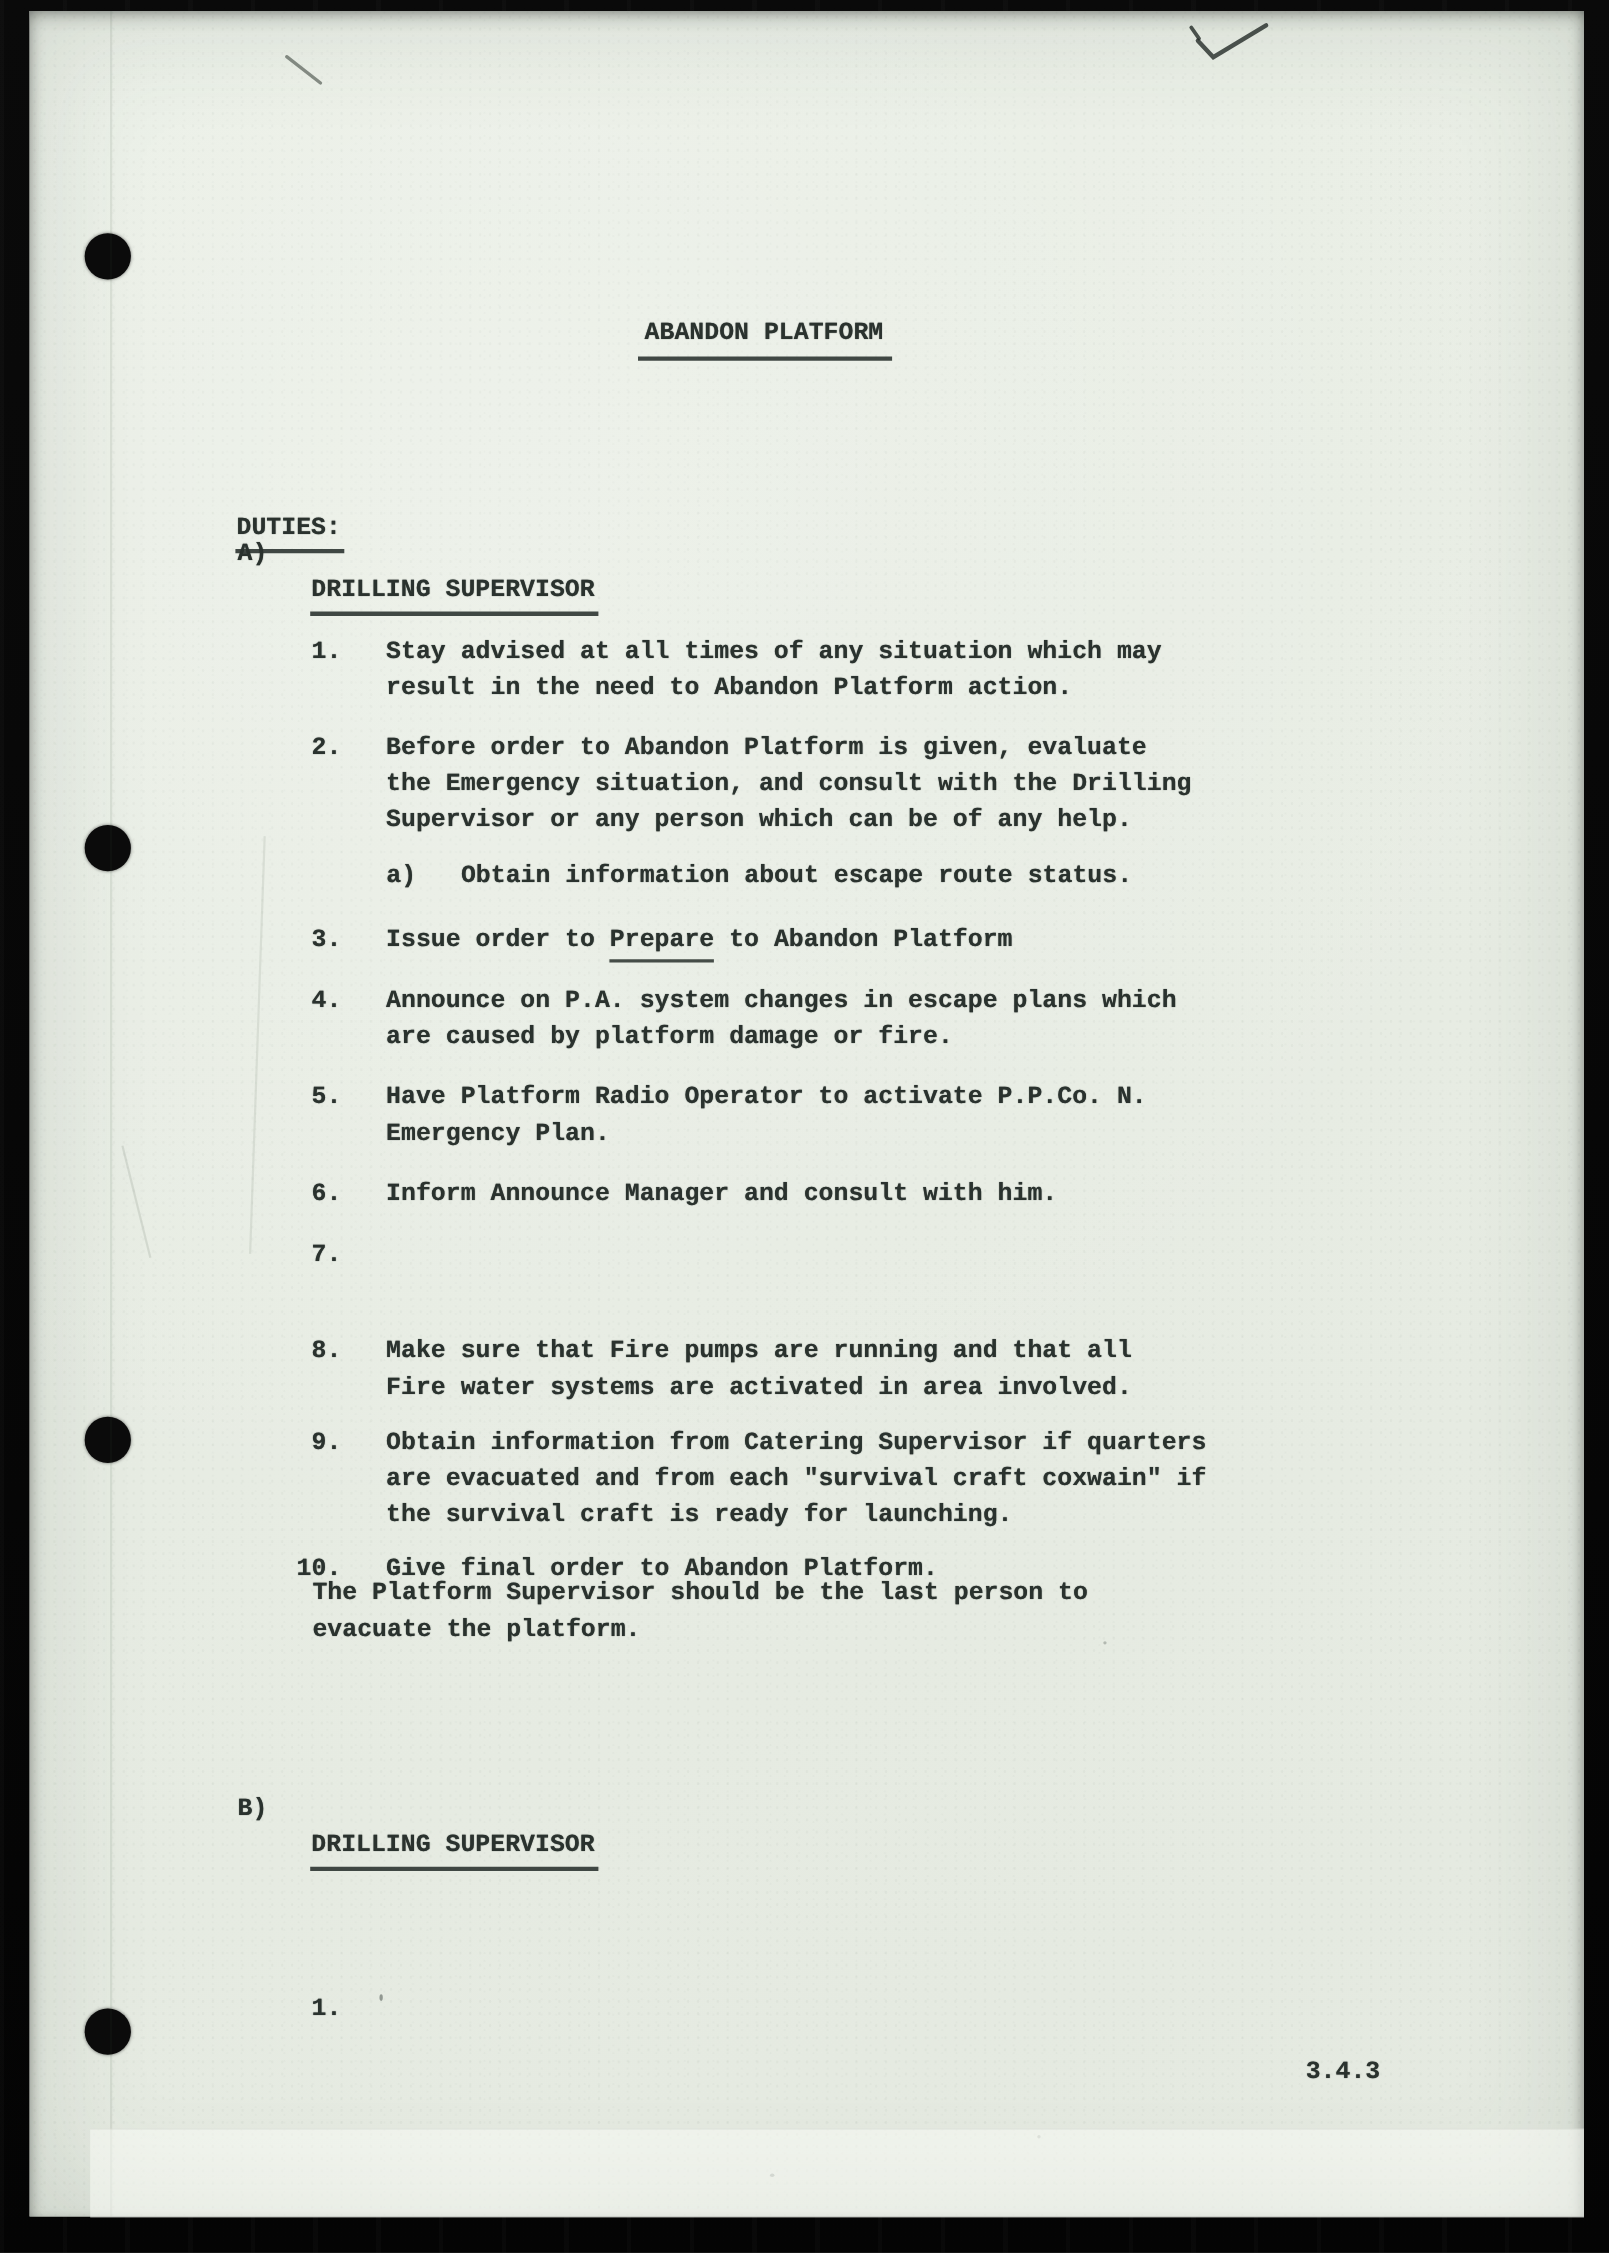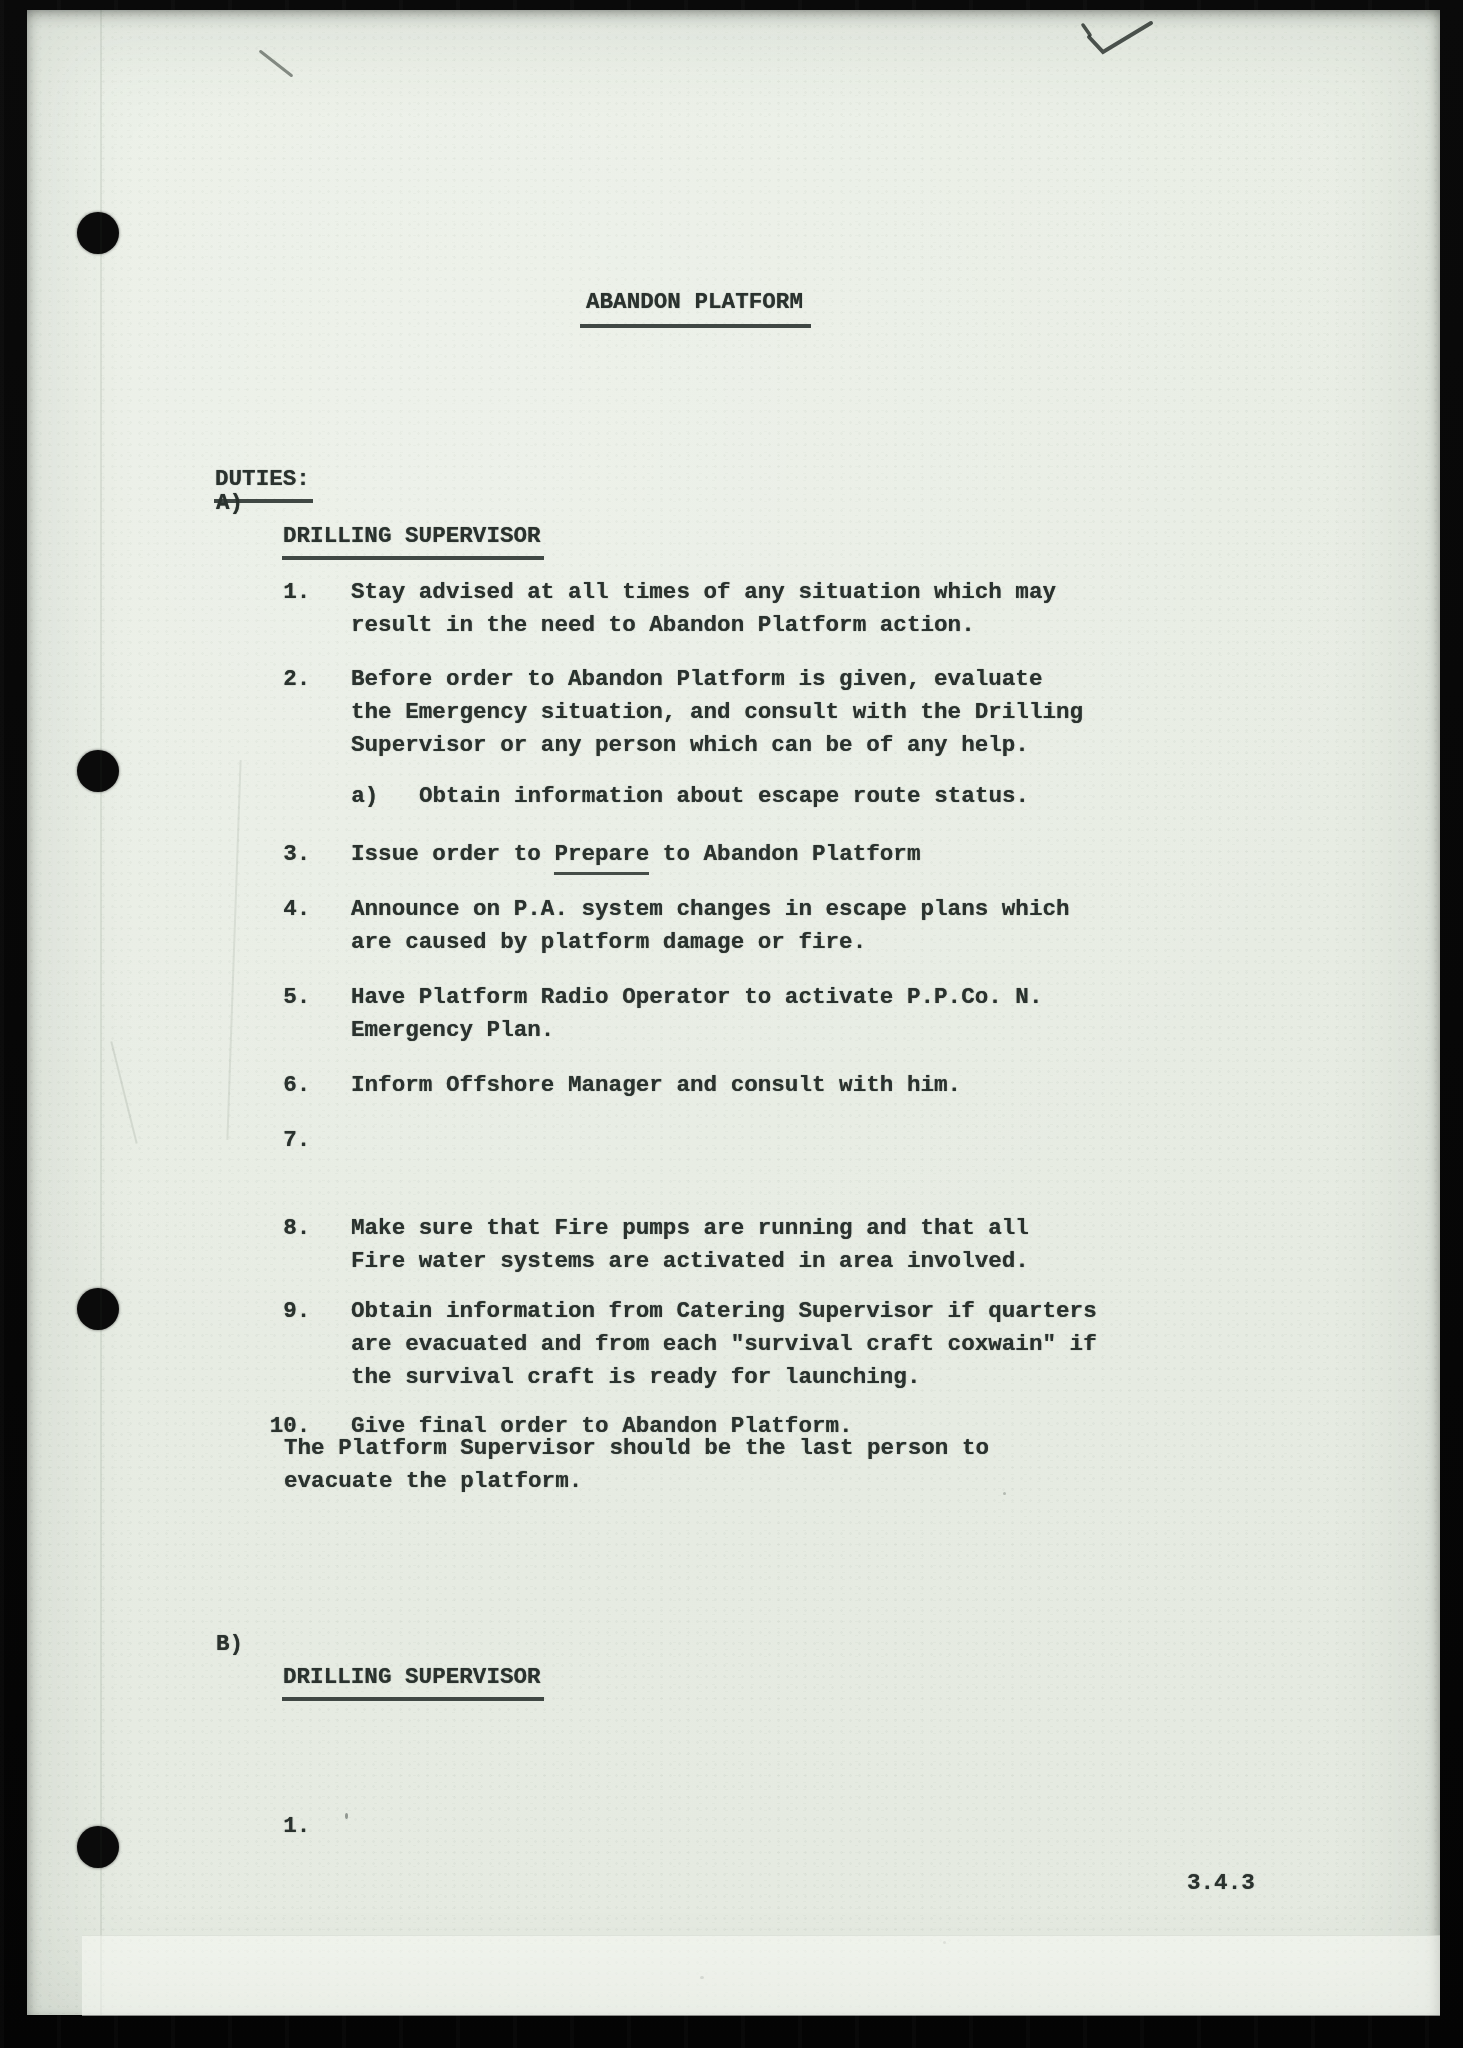--- a/index.html
+++ b/index.html
@@ -118,21 +118,21 @@
     <span class="num">4.</span><span>Announce on P.A. system changes in escape plans which
 are caused by platform damage or fire.</span>
   </div>
 
   <div class="txt item" style="left:324px;top:938px">
     <span class="num">5.</span><span>Have Platform Radio Operator to activate P.P.Co. N.
 Emergency Plan.</span>
   </div>
 
   <div class="txt item" style="left:324px;top:1026px">
-    <span class="num">6.</span><span>Inform Offshore Manager and consult with him.</span>
+    <span class="num">6.</span><span>Inform Announce Manager and consult with him.</span>
   </div>
 
   <div class="txt item" style="left:324px;top:1081px">
     <span class="num">7.</span>
   </div>
 
   <div class="txt item" style="left:324px;top:1169px">
     <span class="num">8.</span><span>Make sure that Fire pumps are running and that all
 Fire water systems are activated in area involved.</span>
   </div>

